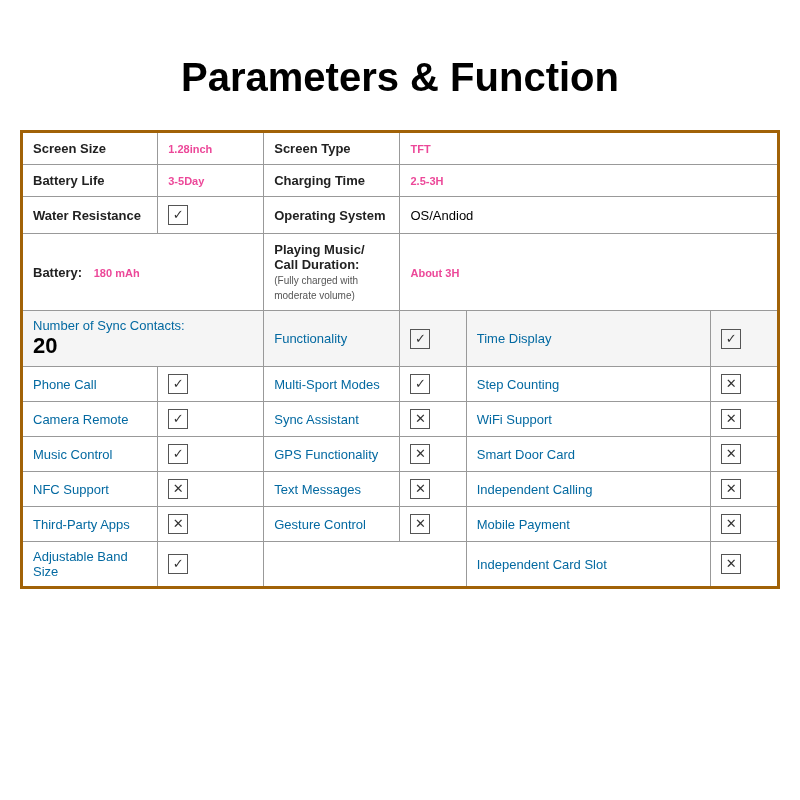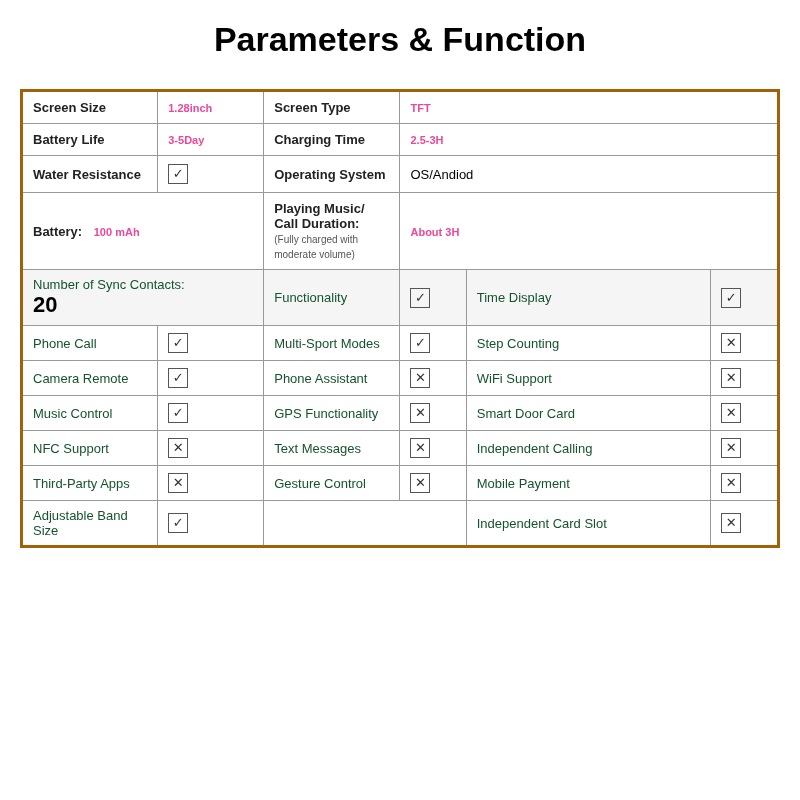--- a/index.html
+++ b/index.html
@@ -5,24 +5,25 @@
     * { box-sizing: border-box; margin: 0; padding: 0; }
     body {
       background: #fff;
       font-family: Arial, sans-serif;
       width: 800px;
       min-height: 800px;
       padding: 20px;
     }
     .page-title {
       text-align: center;
-      font-size: 34px;
+      font-size: 40px;
       font-weight: bold;
       margin-bottom: 20px;
       padding-bottom: 10px;
+      margin-top: 35px;
     }
     .outer-table {
       width: 100%;
       border-collapse: collapse;
       border: 3px solid #a16207;
     }
     .outer-table td, .outer-table th {
       border: 1px solid #999;
       padding: 8px 10px;
       vertical-align: middle;
@@ -46,21 +47,21 @@
       line-height: 18px;
       font-size: 13px;
     }
     .check-yes::after { content: '✓'; color: #333; }
     .check-no::after { content: '✕'; color: #333; }
     .feature-row td {
       padding: 7px 10px;
     }
     .feature-name {
       font-size: 13px;
-      color: #14532d;
+      color: #0369a1;
     }
     .note-small {
       font-size: 10px;
       color: #555;
     }
     .num-value {
       font-size: 22px;
       font-weight: bold;
     }
   </style>
@@ -89,21 +90,21 @@
   <tr>
     <td><span class="spec-label">Water Resistance</span></td>
     <td><span class="check-icon check-yes"></span></td>
     <td><span class="spec-label">Operating System</span></td>
     <td colspan="4"><span>OS/Andiod</span></td>
   </tr>
 
   <tr>
     <td colspan="2">
       <span class="spec-label">Battery:</span>
-      <span class="spec-value" style="margin-left:8px;">100 mAh</span>
+      <span class="spec-value" style="margin-left:8px;">180 mAh</span>
     </td>
     <td>
       <span class="spec-label">Playing Music/ Call Duration:</span><br>
       <span class="note-small">(Fully charged with moderate volume)</span>
     </td>
     <td colspan="4"><span class="spec-value">About 3H</span></td>
   </tr>
 
   <tr class="feature-row" style="background:#f5f5f5;">
     <td colspan="2">
@@ -147,21 +148,21 @@
 
 
   <tr class="feature-row">
     <td>
       <span class="feature-name">Camera Remote</span>
     </td>
     <td>
       <span class="check-icon check-yes"></span>
     </td>
     <td>
-      <span class="feature-name">Phone Assistant</span>
+      <span class="feature-name">Sync Assistant</span>
     </td>
     <td>
       <span class="check-icon check-no"></span>
     </td>
     <td>
       <span class="feature-name">WiFi Support</span>
     </td>
     <td colspan="2">
       <span class="check-icon check-no"></span>
     </td>

